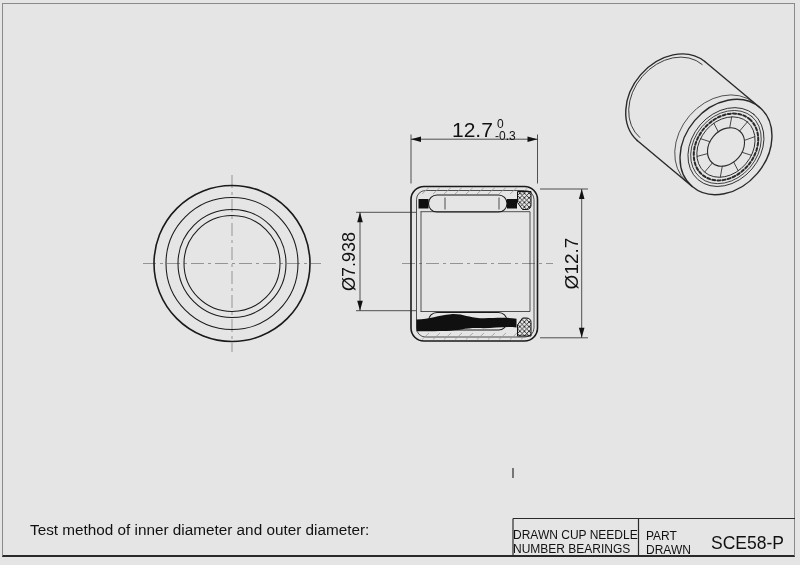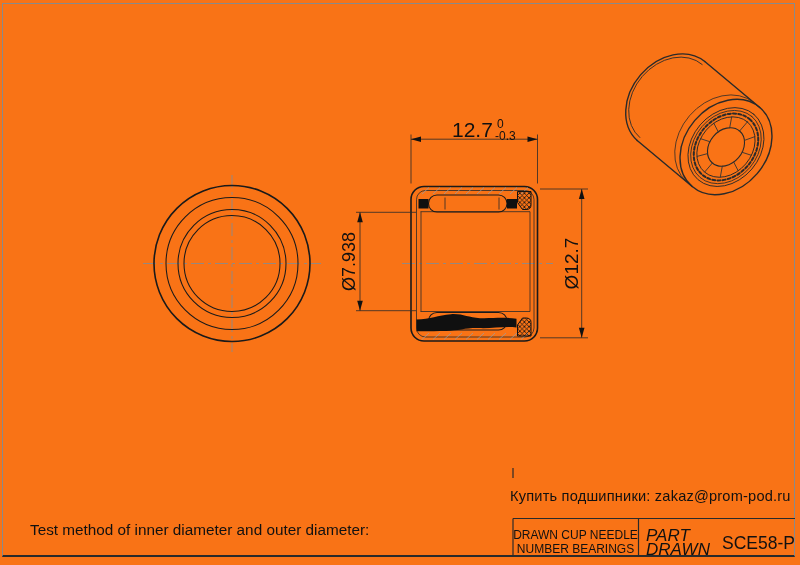--- a/index.html
+++ b/index.html
@@ -1,33 +1,33 @@
 <!DOCTYPE html>
 <html><head>
 <meta charset="utf-8">
 <style>
   html,body{margin:0;padding:0;background:#fff;}
-  #page{position:relative;width:800px;height:565px;background:#f97316;overflow:hidden;
+  #page{position:relative;width:800px;height:565px;background:#e5e5e5;overflow:hidden;
         font-family:"Liberation Sans",sans-serif;color:#111;}
   #frame{position:absolute;left:2px;top:3px;width:793px;height:554px;box-sizing:border-box;
          border:1px solid #8a8a8a;border-bottom:2px solid #2a2a2a;}
   svg{position:absolute;left:0;top:0;}
   svg text{fill:#111;font-family:"Liberation Sans",sans-serif;}
   .ol{stroke:#1a1a1a;stroke-width:1.6;fill:none;}
   .ml{stroke:#1a1a1a;stroke-width:1.05;fill:none;}
   .tl{stroke:#2a2a2a;stroke-width:0.8;fill:none;}
   .cl{stroke:#8a8a8a;stroke-width:0.9;fill:none;stroke-dasharray:13 4 3 4;}
   .hl{stroke:#9a9a9a;stroke-width:0.8;}
   .iso{stroke:#2a2a2a;fill:none;}
   .txtblock{position:absolute;line-height:21.5px;font-size:15.3px;white-space:pre;}
   .contact{position:absolute;left:510px;top:488px;font-size:14.6px;letter-spacing:0.2px;}
-  .prodname{position:absolute;left:513px;top:529px;width:125px;text-align:center;
+  .prodname{position:absolute;left:513px;top:529px;width:125px;text-align:left;
             font-size:12px;line-height:13.5px;}
-  .partlabel{position:absolute;left:646px;top:529px;font-size:17px;line-height:14px;font-style:italic;}
-  .partnumber{position:absolute;left:700px;top:532.5px;width:95px;text-align:right;font-size:17.5px;}
+  .partlabel{position:absolute;left:646px;top:529px;font-size:12px;line-height:14px;}
+  .partnumber{position:absolute;left:700px;top:532.5px;width:95px;text-align:center;font-size:17.5px;}
 </style>
 </head>
 <body>
 
 <div id="page">
   <div id="frame"></div>
 
   <svg width="800" height="565" viewBox="0 0 800 565">
     <defs>
       <pattern id="xh" width="4.6" height="4.6" patternUnits="userSpaceOnUse">
@@ -157,21 +157,20 @@
       <line x1="638.5" y1="518.5" x2="638.5" y2="556.5"></line>
     </g>
   </svg>
 
   <div class="txtblock" style="left:30px;top:476px;">
     <div>Test method of inner diameter and outer diameter:</div>
     
     
   </div>
 
-  <div class="contact">Купить подшипники: zakaz@prom-pod.ru</div>
 
   <div class="prodname">
     <div>DRAWN CUP NEEDLE</div>
     <div>NUMBER BEARINGS</div>
   </div>
 
   <div class="partlabel">
     <div>PART</div>
     <div>DRAWN</div>
   </div>

